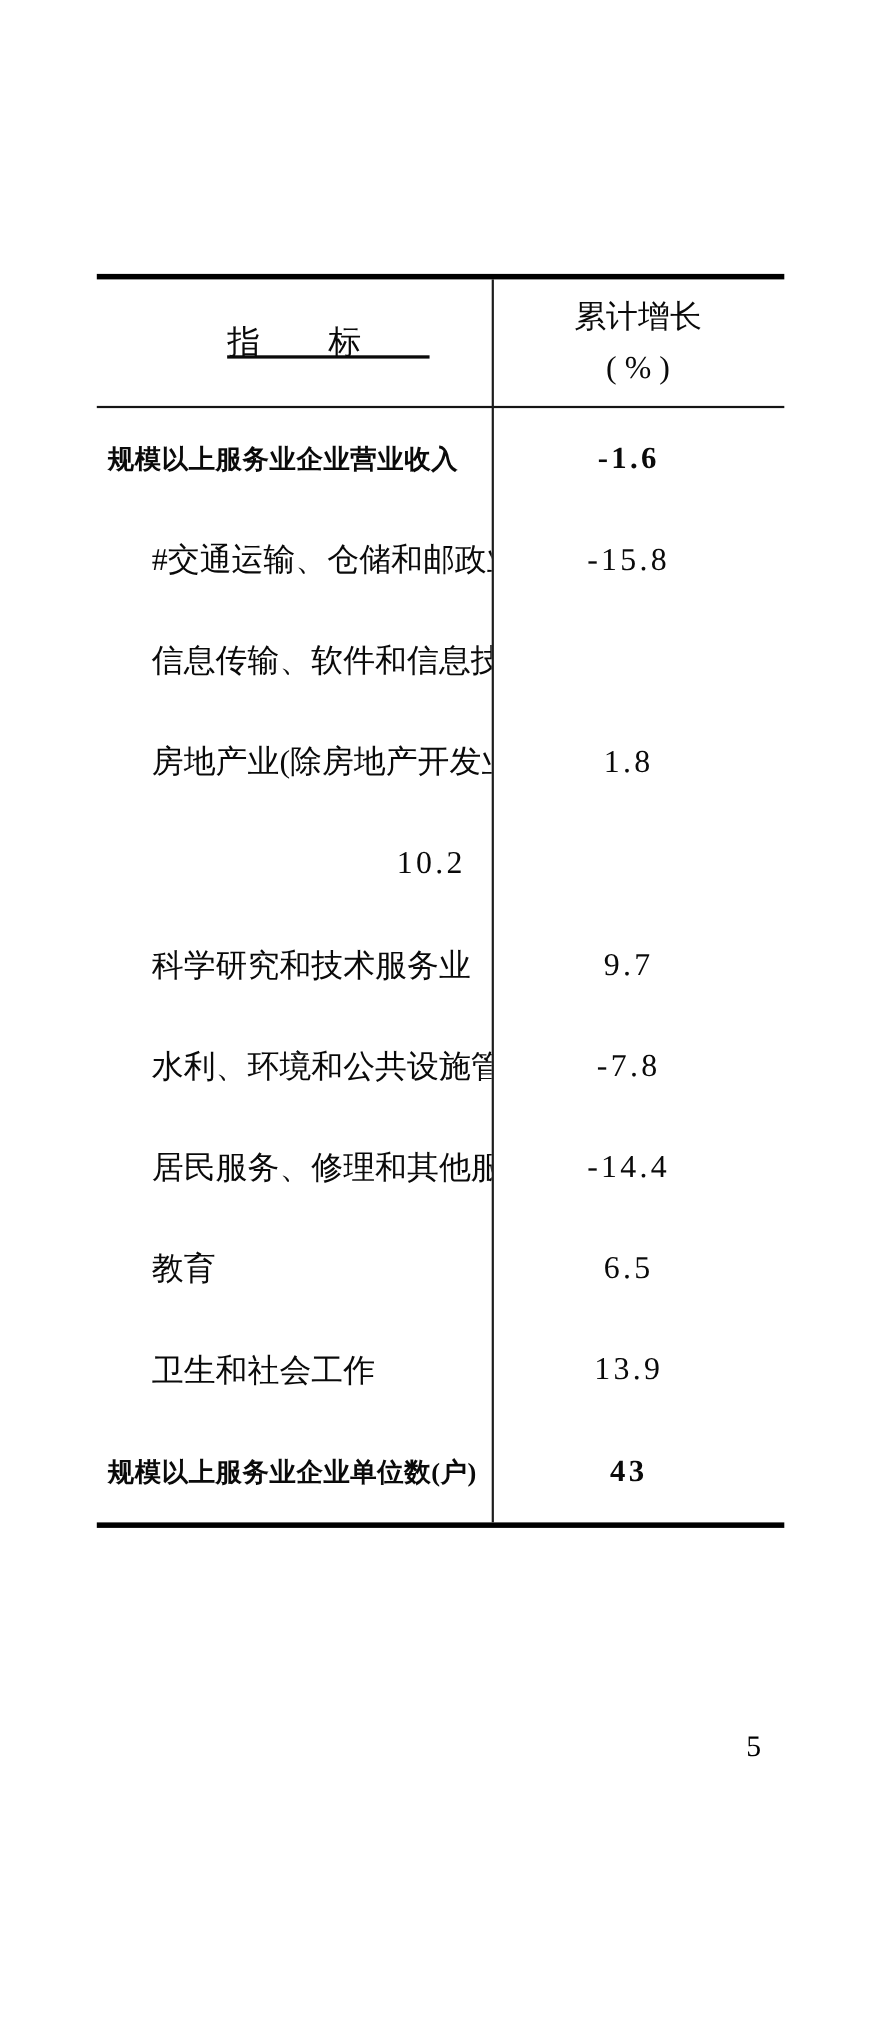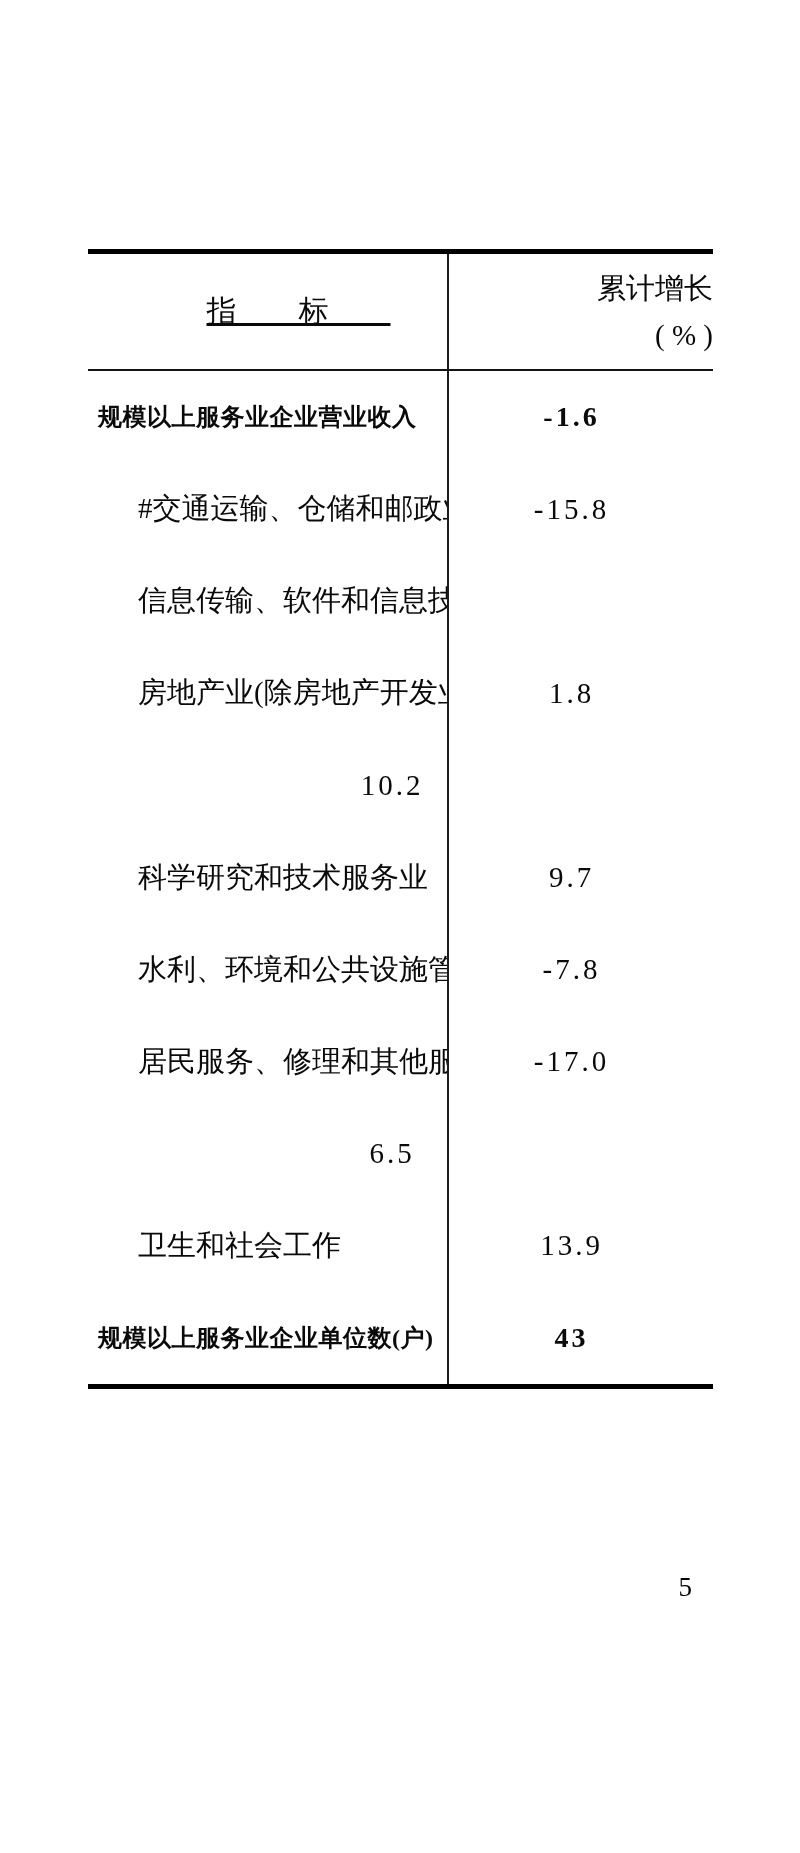--- a/index.html
+++ b/index.html
@@ -47,21 +47,21 @@
   .th-left .th-indicator-text {
     font-size: 30px;
     letter-spacing: 62px;
     margin-right: -62px;
     white-space: pre;
   }
   .th-right {
     flex: 1;
     display: flex;
     flex-direction: column;
-    align-items: flex-end;
+    align-items: center;
     justify-content: center;
     font-size: 29px;
     line-height: 47px;
     white-space: pre;
   }
   .tbody {
     display: flex;
     flex-direction: column;
     height: 1013px;
   }
@@ -153,24 +153,25 @@
         <div class="row-value"><span class="num">9.7</span></div>
       </div>
 
       <div class="trow">
         <div class="row-label">水利、环境和公共设施管理业</div>
         <div class="row-value"><span class="num">-7.8</span></div>
       </div>
 
       <div class="trow">
         <div class="row-label">居民服务、修理和其他服务业</div>
-        <div class="row-value"><span class="num">-17.0</span></div>
+        <div class="row-value"><span class="num">-14.4</span></div>
       </div>
 
       <div class="trow">
+        <div class="row-label">教育</div>
         <div class="row-value"><span class="num">6.5</span></div>
       </div>
 
       <div class="trow">
         <div class="row-label">卫生和社会工作</div>
         <div class="row-value"><span class="num">13.9</span></div>
       </div>
 
 
       <div class="trow row-emphasis">

